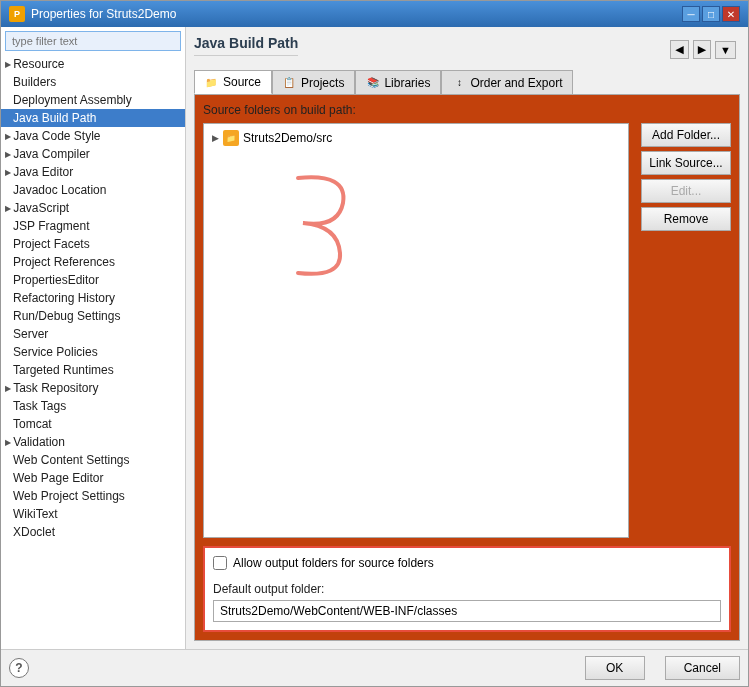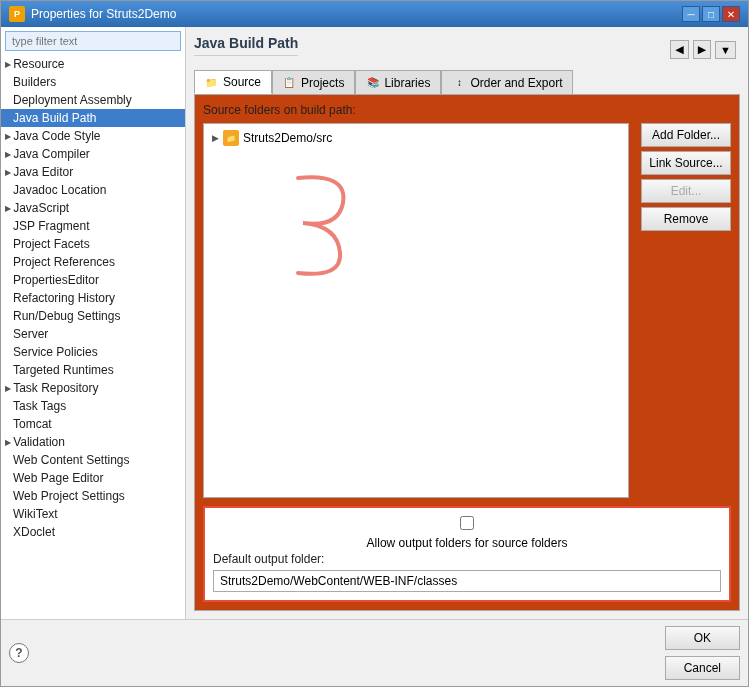--- a/index.html
+++ b/index.html
@@ -246,22 +246,21 @@
       margin-top: 8px;
       border: 2px solid #e74c3c;
       padding: 8px;
       background: #fff;
     }
 
     .checkbox-row {
       display: flex;
       align-items: center;
       gap: 6px;
-      margin-bottom: 2px;
-      flex-direction: column;
+      margin-bottom: 12px;
     }
 
     .checkbox-row input[type=checkbox] {
       width: 14px;
       height: 14px;
     }
 
     .output-folder-label {
       font-size: 12px;
       margin-bottom: 4px;
@@ -307,22 +306,21 @@
       align-items: center;
       justify-content: center;
       font-size: 12px;
       font-weight: bold;
       color: #555;
       cursor: pointer;
     }
 
     .footer-buttons {
       display: flex;
-      gap: 6px;
-      flex-direction: column;
+      gap: 20px;
     }
 
     .footer-btn {
       padding: 4px 18px;
       border: 1px solid #aaa;
       background: linear-gradient(to bottom, #f8f8f8, #e0e0e0);
       cursor: pointer;
       font-size: 12px;
       min-width: 60px;
     }

